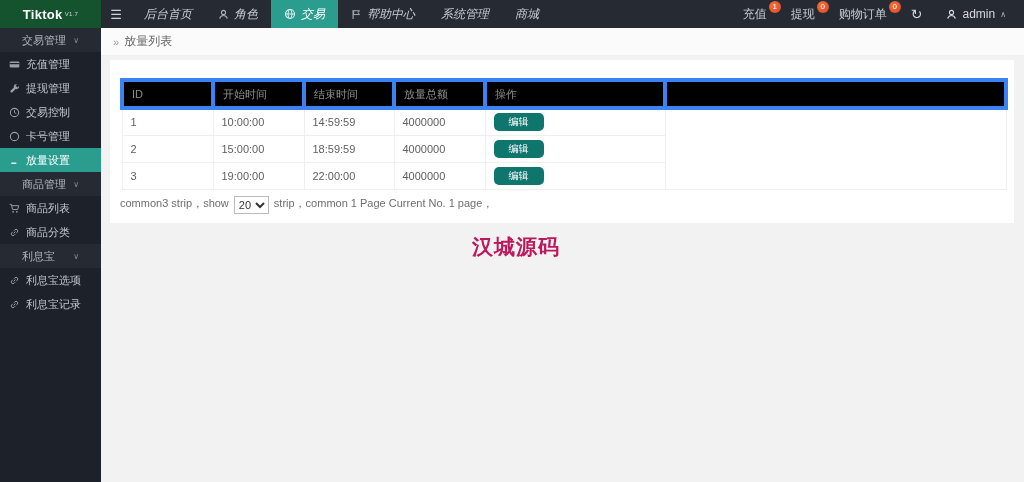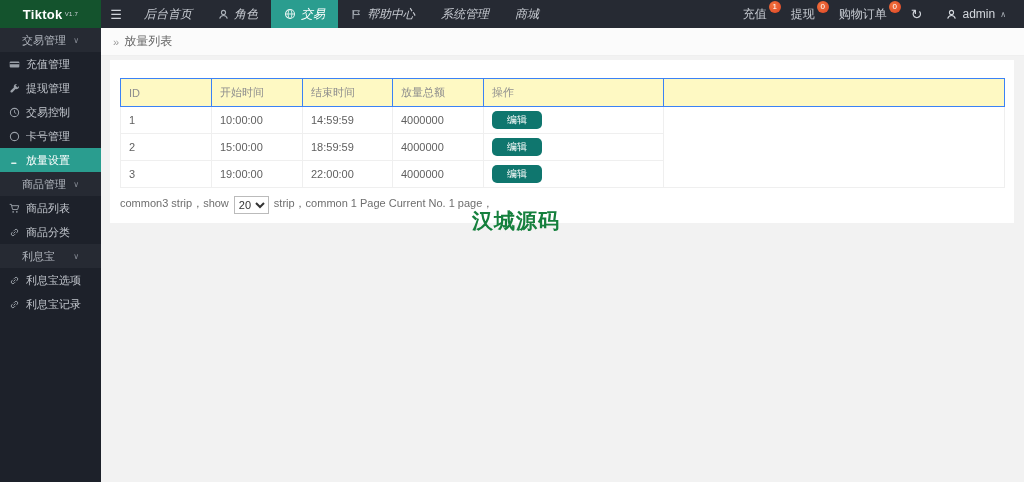--- a/index.html
+++ b/index.html
@@ -48,35 +48,35 @@
   .breadcrumb { position:absolute; left:101px; top:28px; width:923px; height:28px;
     background:#fbfbfb; border-bottom:1px solid #efefef; display:flex; align-items:center;
     padding-left:12px; font-size:12px; color:#666; z-index:3; }
   .breadcrumb .bc-ico { color:#9a9a9a; margin-right:5px; font-size:11px; }
 
   
   .card { position:absolute; left:110px; top:60px; width:904px; height:163px;
     background:#fff; z-index:1; }
   table.grid { position:absolute; left:10px; top:18px; width:884px;
     border-collapse:collapse; table-layout:fixed; }
-  table.grid th { background:#fef9c3; color:#8e8e8e; font-weight:normal; font-size:11px;
-    text-align:left; height:28px; padding:2px 8px; border:1px solid #3b82f6; }
+  table.grid th { background:#000000; color:#8e8e8e; font-weight:normal; font-size:11px;
+    text-align:left; height:28px; padding:2px 8px; border:4px solid #3b82f6; }
   table.grid td { height:27px; font-size:11px; color:#5f5f5f; padding:0 8px;
     border:1px solid #efefef; background:#fff; }
   .btn-edit { display:inline-block; background:#0f766e; color:#fff; font-size:10px;
     padding:2px 15px; border-radius:5px; border:none; cursor:pointer;
     font-family:"Liberation Sans",sans-serif; }
   .pager { position:absolute; left:10px; top:136px; display:flex; 
     gap:5px; font-size:11px; color:#6e6e6e; }
   .pager select { font-size:11px; height:18px; border:1px solid #bbb; background:#fff;
     color:#333; font-family:"Liberation Sans",sans-serif; }
 
   
-  .watermark { position:absolute; left:472px; top:207px; z-index:6; font-size:21px;
-    font-weight:bold; color:#15803d; letter-spacing:1px; }
+  .watermark { position:absolute; left:472px; top:233px; z-index:6; font-size:21px;
+    font-weight:bold; color:#be185d; letter-spacing:1px; }
 
   svg.ic { display:block; }
 </style>
 </head>
 <body>
 
 <div class="topbar">
   <div class="logo">
     <span>Tiktok</span>
       <sup>V1.7</sup>

